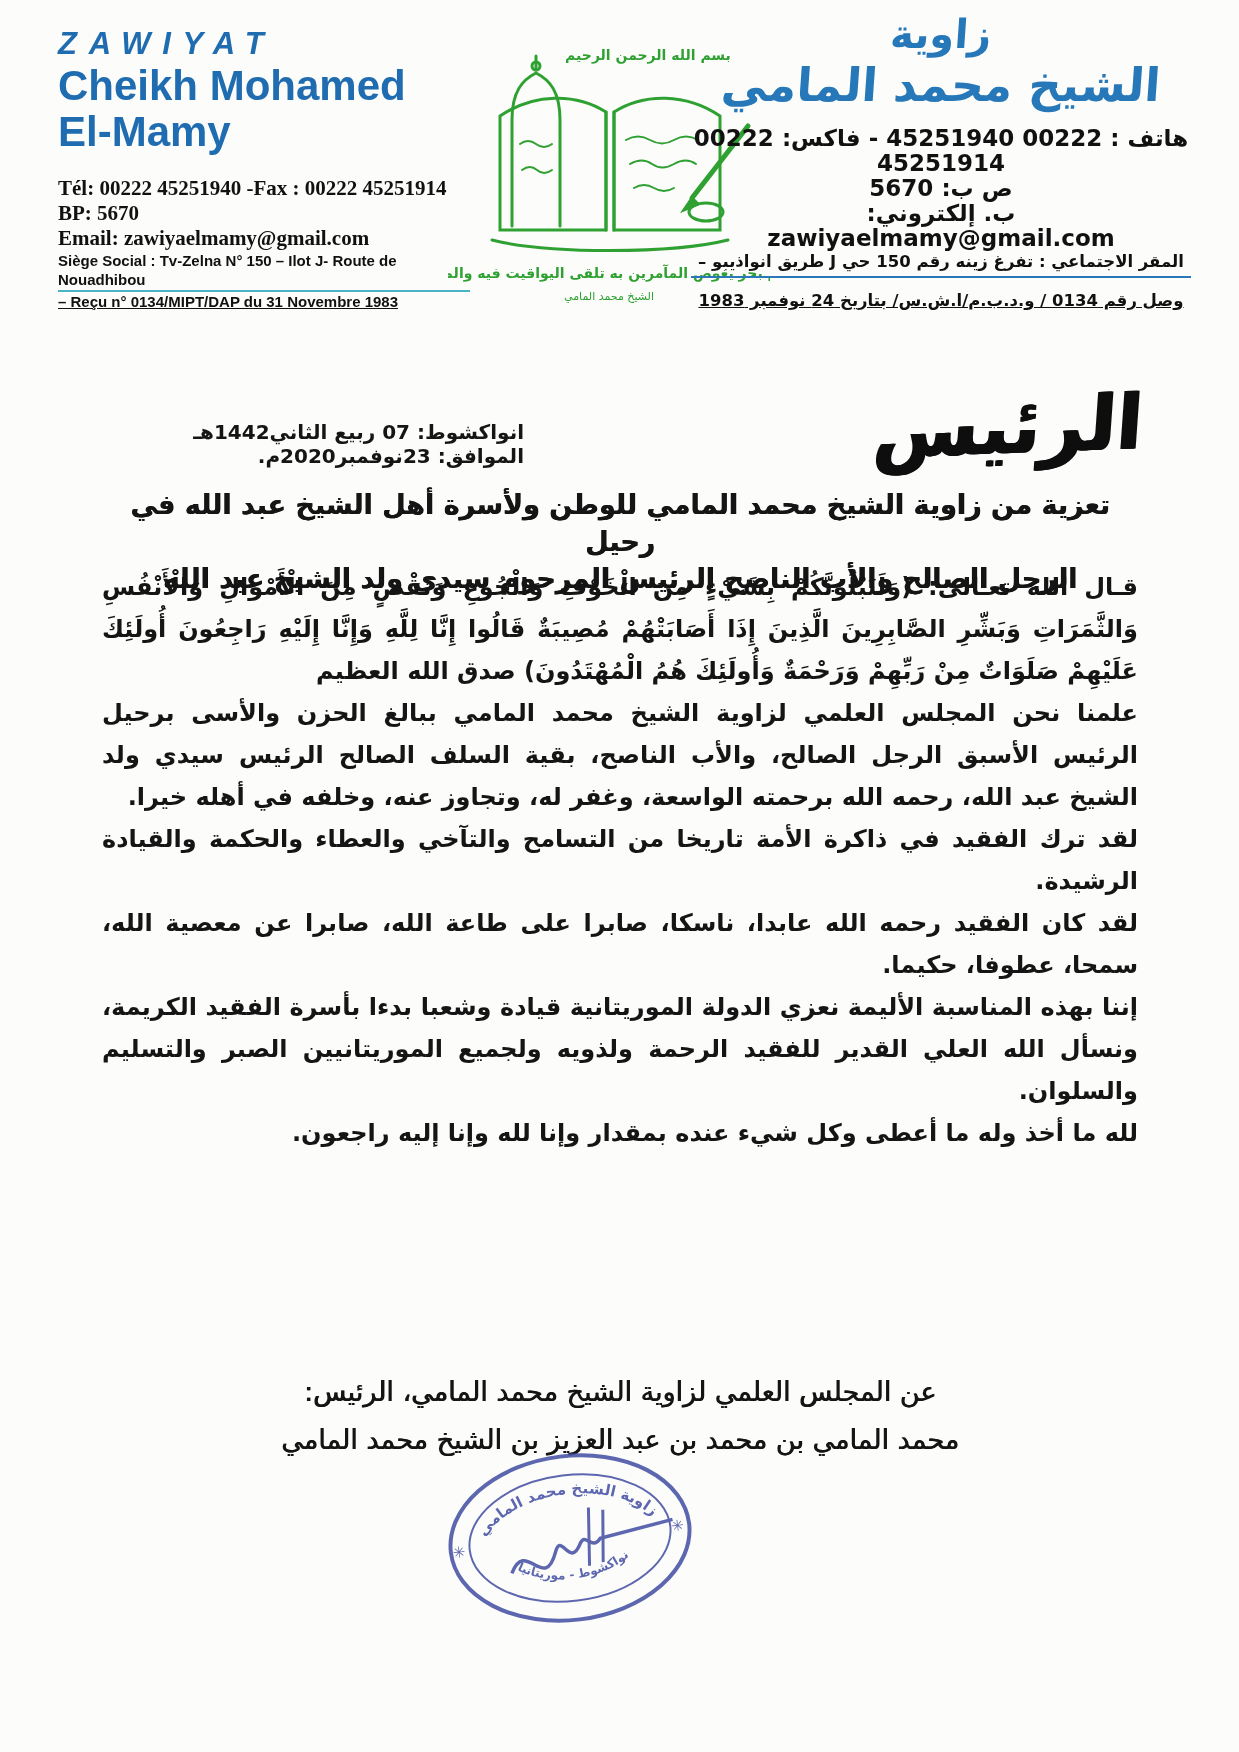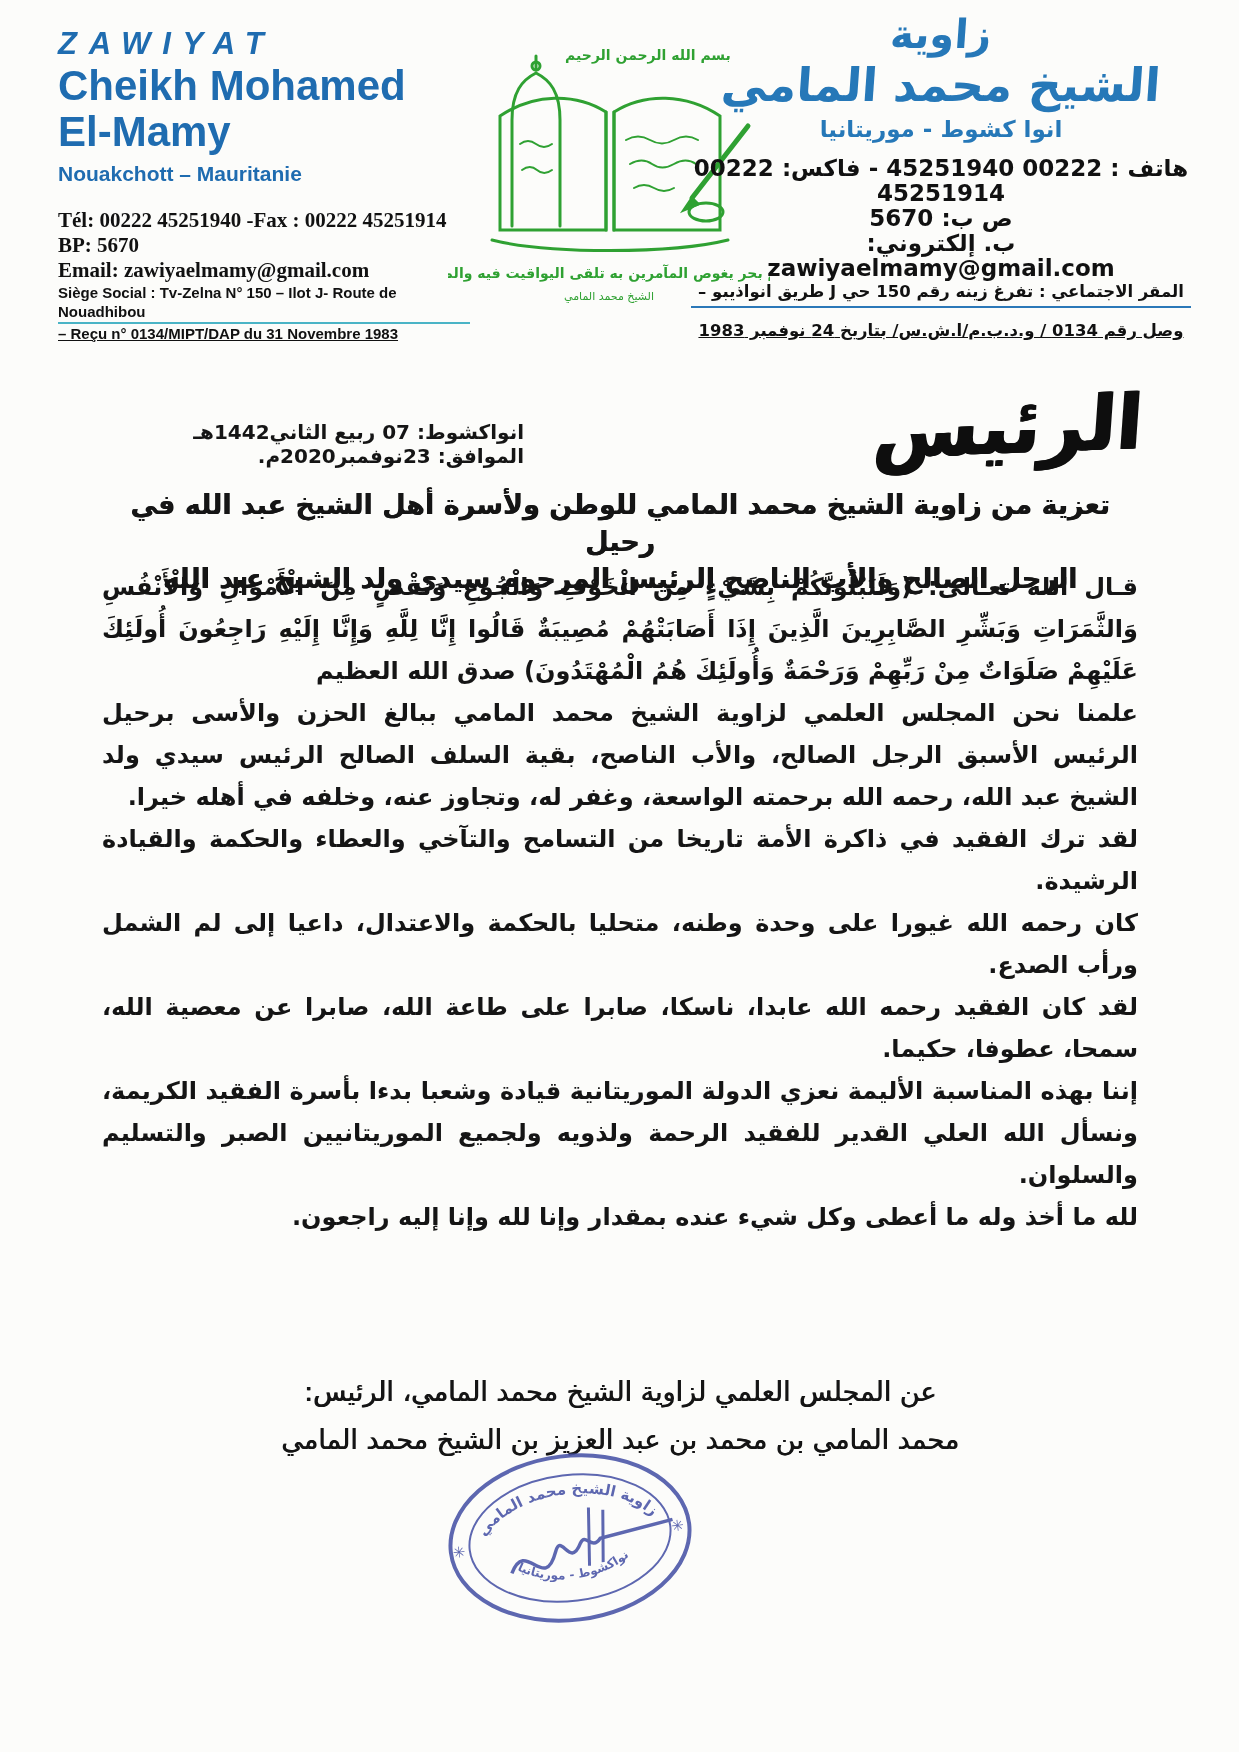--- a/index.html
+++ b/index.html
@@ -51,21 +51,20 @@
 </style>
 </head>
 <body>
 
 <div class="page">
 
   <div class="hdr-left">
     <div class="org-name">ZAWIYAT</div>
     <div class="org-sub">Cheikh Mohamed</div>
     <div class="org-sub">El-Mamy</div>
-    <div class="org-loc">Nouakchott – Mauritanie</div>
     <div class="hdr-left-contacts">
       <div class="c-line-serif">Tél:  00222 45251940 -Fax : 00222 45251914</div>
       <div class="c-line-serif">BP:  5670</div>
       <div class="c-line-serif">Email: zawiyaelmamy@gmail.com</div>
       <div class="c-line-small"><span class="u-teal">Siège Social : Tv-Zelna N° 150 – Ilot J- Route de Nouadhibou</span></div>
       <div class="c-line-small u-black">– Reçu n° 0134/MIPT/DAP du 31 Novembre 1983</div>
     </div>
   </div>
 
   <div class="emblem">
@@ -98,21 +97,20 @@
         <text x="200" y="20" font-size="14" font-weight="bold">بسم الله الرحمن الرحيم</text>
         <text x="161" y="238" font-size="14" font-weight="bold">والعلم بحر يغوص المآمرين به تلقى اليواقيت فيه والمرجين</text>
         <text x="161" y="260" font-size="11">الشيخ محمد المامي</text>
       </g>
     </svg>
   </div>
 
   <div class="hdr-right">
     <div class="ar-cal-1">زاوية</div>
     <div class="ar-cal-2">الشيخ محمد المامي</div>
-    <div class="ar-cal-loc">انوا كشوط - موريتانيا</div>
     <div class="hdr-right-contacts">
       <div class="ar-c-line">هاتف : 00222 45251940 - فاكس: 00222 45251914</div>
       <div class="ar-c-line">ص ب: 5670</div>
       <div class="ar-c-line">ب. إلكتروني: zawiyaelmamy@gmail.com</div>
       <div class="ar-c-line-sm">المقر الاجتماعي : تفرغ زينه رقم 150 حي J طريق انواذيبو –</div>
       <div class="receipt-wrap">
         <span class="ar-c-line-sm u-black">وصل رقم 0134 / و.د.ب.م/ا.ش.س/ بتاريخ 24 نوفمبر 1983</span>
       </div>
     </div>
   </div>
@@ -121,21 +119,20 @@
   <div class="date-line">انواكشوط: 07 ربيع الثاني1442هـ الموافق: 23نوفمبر2020م.</div>
   <div class="letter-title">
     <div>تعزية من زاوية الشيخ محمد المامي للوطن ولأسرة أهل الشيخ عبد الله في رحيل</div>
     <div>الرجل الصالح والأب الناصح الرئيس المرحوم سيدي ولد الشيخ عبد الله</div>
   </div>
 
   <div class="letter-body">
     <p>قـال الله تعـالى: (وَلَنَبْلُوَنَّكُمْ بِشَيْءٍ مِنَ الْخَوْفِ وَالْجُوعِ وَنَقْصٍ مِنَ الْأَمْوَالِ وَالْأَنْفُسِ وَالثَّمَرَاتِ وَبَشِّرِ الصَّابِرِينَ الَّذِينَ إِذَا أَصَابَتْهُمْ مُصِيبَةٌ قَالُوا إِنَّا لِلَّهِ وَإِنَّا إِلَيْهِ رَاجِعُونَ أُولَئِكَ عَلَيْهِمْ صَلَوَاتٌ مِنْ رَبِّهِمْ وَرَحْمَةٌ وَأُولَئِكَ هُمُ الْمُهْتَدُونَ) صدق الله العظيم</p>
     <p>علمنا نحن المجلس العلمي لزاوية الشيخ محمد المامي ببالغ الحزن والأسى برحيل الرئيس الأسبق الرجل الصالح، والأب الناصح، بقية السلف الصالح الرئيس سيدي ولد الشيخ عبد الله، رحمه الله برحمته الواسعة، وغفر له، وتجاوز عنه، وخلفه في أهله خيرا.</p>
     <p>لقد ترك الفقيد في ذاكرة الأمة تاريخا من التسامح والتآخي والعطاء والحكمة والقيادة الرشيدة.</p>
-    <p>كان رحمه الله غيورا على وحدة وطنه، متحليا بالحكمة والاعتدال، داعيا إلى لم الشمل ورأب الصدع.</p>
     <p>لقد كان الفقيد رحمه الله عابدا، ناسكا، صابرا على طاعة الله، صابرا عن معصية الله، سمحا، عطوفا، حكيما.</p>
     <p>إننا بهذه المناسبة الأليمة نعزي الدولة الموريتانية قيادة وشعبا بدءا بأسرة الفقيد الكريمة، ونسأل الله العلي القدير للفقيد الرحمة ولذويه ولجميع الموريتانيين الصبر والتسليم والسلوان.</p>
     <p>لله ما أخذ وله ما أعطى وكل شيء عنده بمقدار وإنا لله وإنا إليه راجعون.</p>
   </div>
 
   <div class="sig-block">
     <div>عن المجلس العلمي لزاوية الشيخ محمد المامي، الرئيس:</div>
     <div>محمد المامي بن محمد بن عبد العزيز بن الشيخ محمد المامي</div>
   </div>
 

